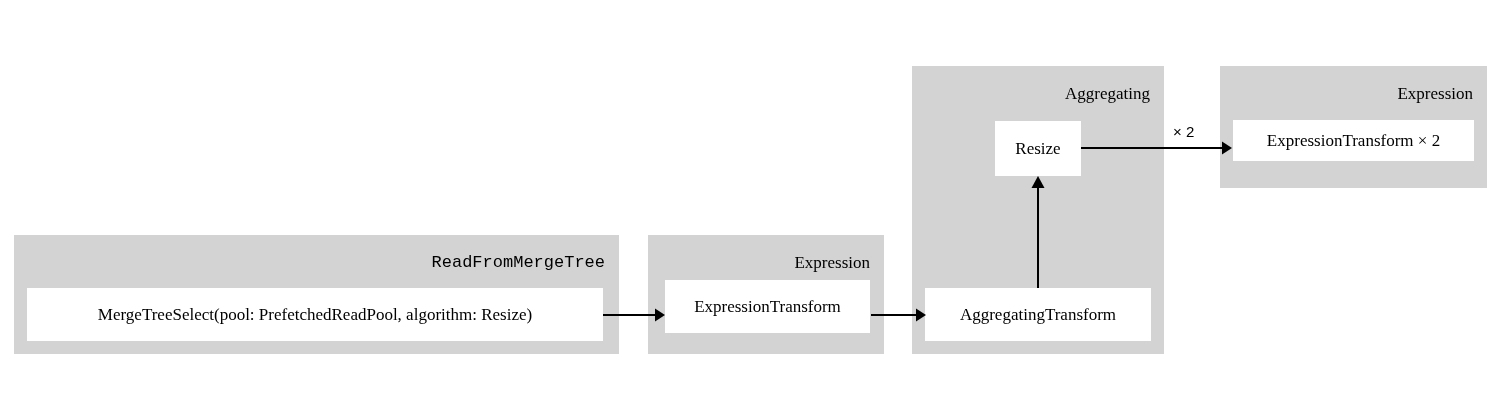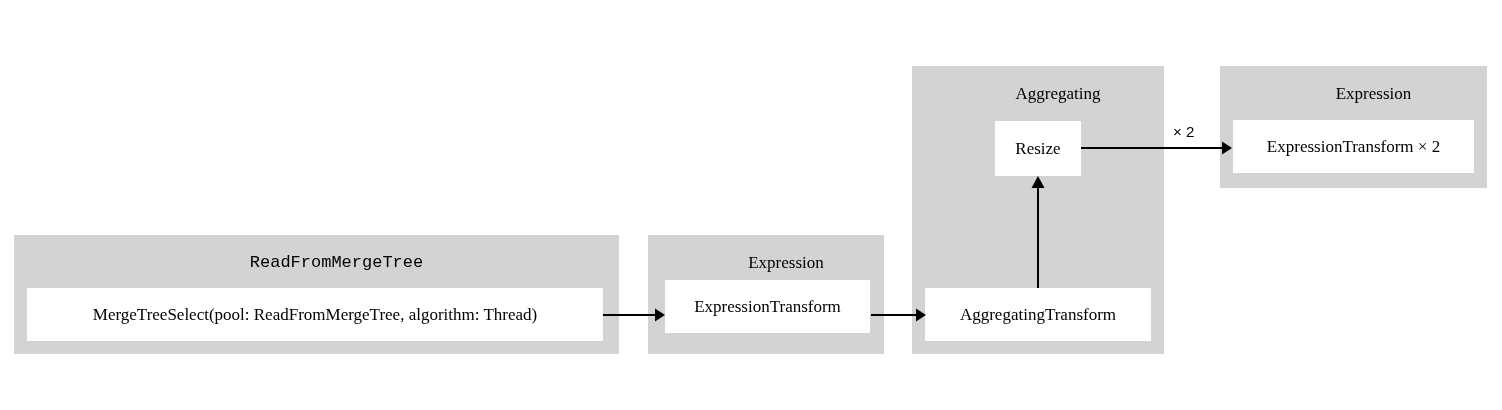--- a/index.html
+++ b/index.html
@@ -19,22 +19,22 @@
     overflow: hidden;
   }
   .cluster {
     position: absolute;
     background: #d3d3d3;
     box-sizing: border-box;
   }
   .cluster-label {
     position: absolute;
     left: 0;
-    right: 8px;
-    text-align: center;
+    right: 14px;
+    text-align: right;
     font-size: 17px;
     line-height: 1;
     color: #000000;
     white-space: nowrap;
     padding-left: 48px;
   }
   .node {
     position: absolute;
     background: #ffffff;
     box-sizing: border-box;
@@ -65,21 +65,21 @@
 </style>
 </head>
 <body>
 
 <div id="canvas">
 
   <div class="cluster" style="left:14px; top:235px; width:605px; height:119px;">
     <div class="cluster-label" style="top:19px;font-family:Liberation Mono, monospace;">ReadFromMergeTree</div>
   </div>
   <div class="node" style="left:27px; top:288px; width:576px; height:53px;">
-    <span>MergeTreeSelect(pool: ReadFromMergeTree, algorithm: Thread)</span>
+    <span>MergeTreeSelect(pool: PrefetchedReadPool, algorithm: Resize)</span>
   </div>
 
   <div class="cluster" style="left:648px; top:235px; width:236px; height:119px;">
     <div class="cluster-label" style="top:19px;">Expression</div>
   </div>
   <div class="node" style="left:665px; top:280px; width:205px; height:53px;">
     <span>ExpressionTransform</span>
   </div>
 
   <div class="cluster" style="left:912px; top:66px; width:252px; height:288px;">
@@ -88,21 +88,21 @@
   <div class="node" style="left:925px; top:288px; width:226px; height:53px;">
     <span>AggregatingTransform</span>
   </div>
   <div class="node" style="left:995px; top:121px; width:86px; height:55px;">
     <span>Resize</span>
   </div>
 
   <div class="cluster" style="left:1220px; top:66px; width:267px; height:122px;">
     <div class="cluster-label" style="top:19px;">Expression</div>
   </div>
-  <div class="node" style="left:1233px; top:120px; width:241px; height:53px;">
+  <div class="node" style="left:1233px; top:120px; width:241px; height:41px;">
     <span>ExpressionTransform × 2</span>
   </div>
 
   <div class="edge" style="left:603px; top:305px; width:63px; height:20px;">
     <svg width="63" height="20" viewBox="0 0 63 20">
       <line x1="0" y1="10" x2="52" y2="10" stroke="#000000" stroke-width="2"></line>
       <polygon points="52,3.5 62,10 52,16.5" fill="#000000"></polygon>
     </svg>
   </div>
 

